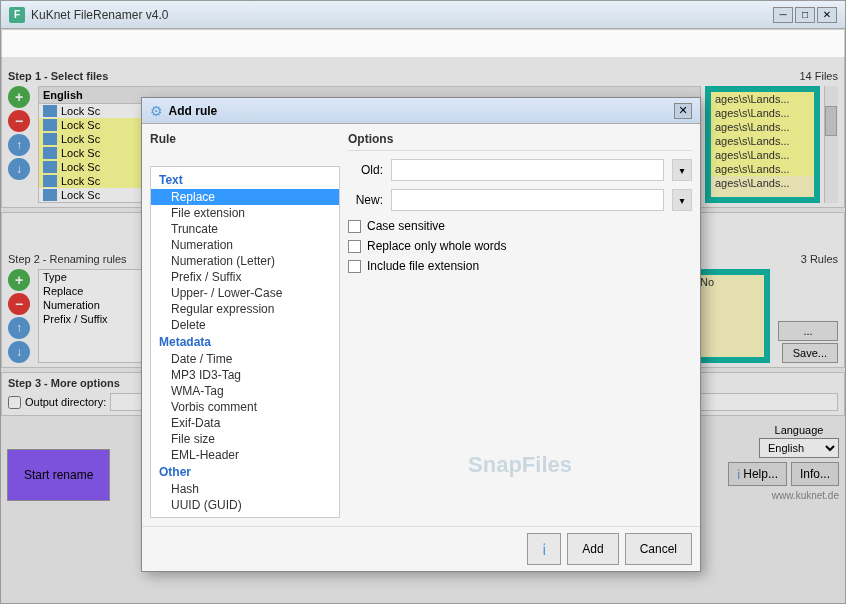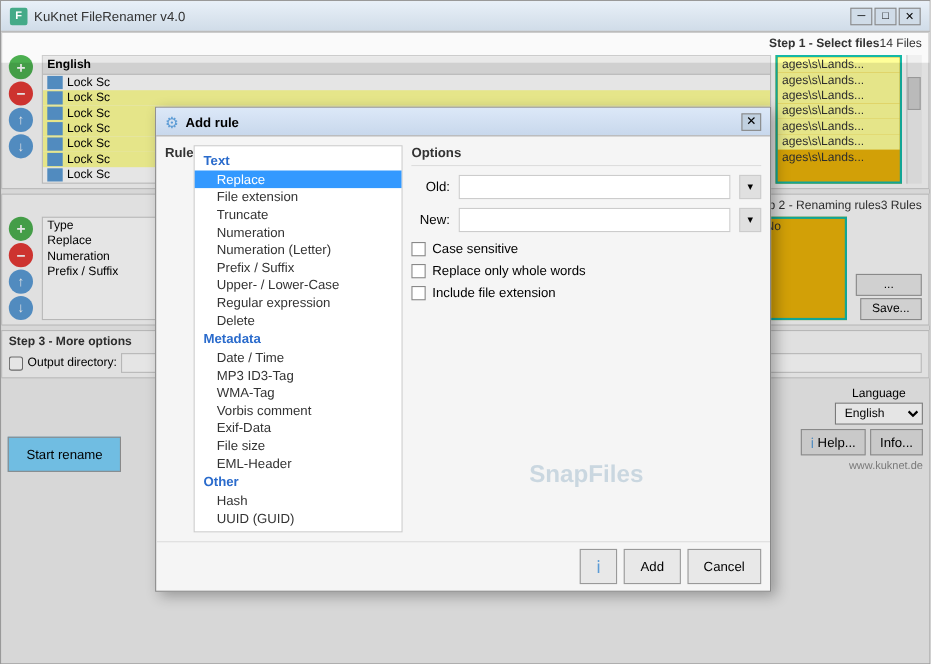--- a/index.html
+++ b/index.html
@@ -11,21 +11,21 @@
     .title-bar-left { display: flex; align-items: center; gap: 6px; }
     .title-bar-icon { width: 16px; height: 16px; background: #4a8; border-radius: 2px; display: flex; align-items: center; justify-content: center; color: white; font-size: 10px; font-weight: bold; }
     .title-text { font-size: 12px; color: #333; }
     .title-bar-controls { display: flex; gap: 2px; }
     .title-btn { width: 20px; height: 16px; background: #d0dce8; border: 1px solid #888; cursor: pointer; display: flex; align-items: center; justify-content: center; font-size: 10px; }
     .circle-btn { width: 22px; height: 22px; border-radius: 50%; border: none; cursor: pointer; display: flex; align-items: center; justify-content: center; font-size: 14px; font-weight: bold; }
     .circle-btn.green { background: #4caf50; color: white; }
     .circle-btn.red { background: #e53935; color: white; }
     .circle-btn.arrow { background: #5b9bd5; color: white; font-size: 12px; }
     .output-input { flex: 1; border: 1px solid #ccc; height: 18px; padding: 0 2px; font-size: 11px; }
-    .start-rename-btn { background: #7dd3fc; border: 1px solid #999; padding: 8px 16px; cursor: pointer; font-size: 12px; }
+    .start-rename-btn { background: #8b5cf6; border: 1px solid #999; padding: 18px 16px; cursor: pointer; font-size: 12px; }
     .lang-section { display: flex; flex-direction: column; gap: 2px; }
     .lang-label { font-size: 11px; text-align: center; }
     .lang-select { border: 1px solid #888; padding: 2px 4px; font-size: 11px; background: white; width: 80px; }
     .help-btn { display: flex; align-items: center; gap: 3px; background: #e0e0e0; border: 1px solid #999; padding: 2px 8px; cursor: pointer; font-size: 11px; }
 
     
     .modal-overlay { position: absolute; top: 28px; left: 0; right: 0; bottom: 0; background: rgba(0,0,0,0.1); display: flex; align-items: flex-start; justify-content: flex-start; padding: 40px 0 0 140px; z-index: 100; }
     .modal { background: #f5f5f5; border: 1px solid #888; box-shadow: 4px 4px 12px rgba(0,0,0,0.3); width: 560px; }
     .modal-title-bar { background: linear-gradient(to bottom, #dce8f8, #c8d8ec); height: 26px; display: flex; align-items: center; justify-content: space-between; padding: 0 8px; border-bottom: 1px solid #aaa; }
     .modal-title-left { display: flex; align-items: center; gap: 6px; }
@@ -45,25 +45,25 @@
     .options-input { flex: 1; height: 22px; border: 1px solid #ccc; padding: 0 4px; font-size: 12px; }
     .options-dropdown-btn { width: 20px; height: 22px; background: #e0e0e0; border: 1px solid #ccc; cursor: pointer; display: flex; align-items: center; justify-content: center; font-size: 10px; }
     .options-checkbox-row { display: flex; align-items: center; gap: 6px; margin-bottom: 6px; font-size: 12px; }
     .options-checkbox { width: 13px; height: 13px; border: 1px solid #888; background: white; }
     .modal-footer { display: flex; justify-content: flex-end; gap: 6px; padding: 6px 8px; border-top: 1px solid #ddd; }
     .modal-btn { background: #e8e8e8; border: 1px solid #999; padding: 4px 14px; cursor: pointer; font-size: 12px; display: flex; align-items: center; gap: 4px; }
 
     .main-wrapper { position: relative; flex: 1; display: flex; flex-direction: column; }
 
     .section-box { border: 1px solid #ccc; margin-bottom: 4px; padding: 4px 6px; background: #fafafa; }
-    .section-top { display: flex; justify-content: flex-end; }
+    .section-top { display: flex; justify-content: space-between; margin-top: 36px; }
 
     .files-area { display: flex; gap: 4px; }
     .files-list-wrap { flex: 1; border: 1px solid #ccc; background: white; min-height: 90px; overflow: hidden; position: relative; }
-    .right-files-panel { width: 115px; border: 2px solid #14b8a6; background: #eab308; overflow: hidden; }
+    .right-files-panel { width: 115px; border: 6px solid #14b8a6; background: #fef9c3; overflow: hidden; }
 
     .bottom-section { display: flex; justify-content: space-between; align-items: flex-end; padding: 4px 6px; }
     .save-btn { background: #e8e8e8; border: 1px solid #999; padding: 3px 10px; cursor: pointer; font-size: 11px; }
   </style>
 </head>
 <body>
 
 <div class="window">
 
   <div class="title-bar">
@@ -189,21 +189,21 @@
         <div class="modal-title-bar">
           <div class="modal-title-left">
             <span class="modal-title-icon">⚙</span>
             <span class="modal-title-text">Add rule</span>
           </div>
           <button class="modal-close-btn">✕</button>
         </div>
 
         <div class="modal-body">
 
-          <div style="display:flex; flex-direction:row; gap:0;">
+          <div style="display:flex; flex-direction:column; gap:16px;">
             <div style="font-weight:bold; font-size:12px; margin-bottom:4px; color:#333;">Rule</div>
             <div class="modal-left">
               <div class="rule-category">Text</div>
               <div class="rule-option selected">Replace</div>
               <div class="rule-option">File extension</div>
               <div class="rule-option">Truncate</div>
               <div class="rule-option">Numeration</div>
               <div class="rule-option">Numeration (Letter)</div>
               <div class="rule-option">Prefix / Suffix</div>
               <div class="rule-option">Upper- / Lower-Case</div>

